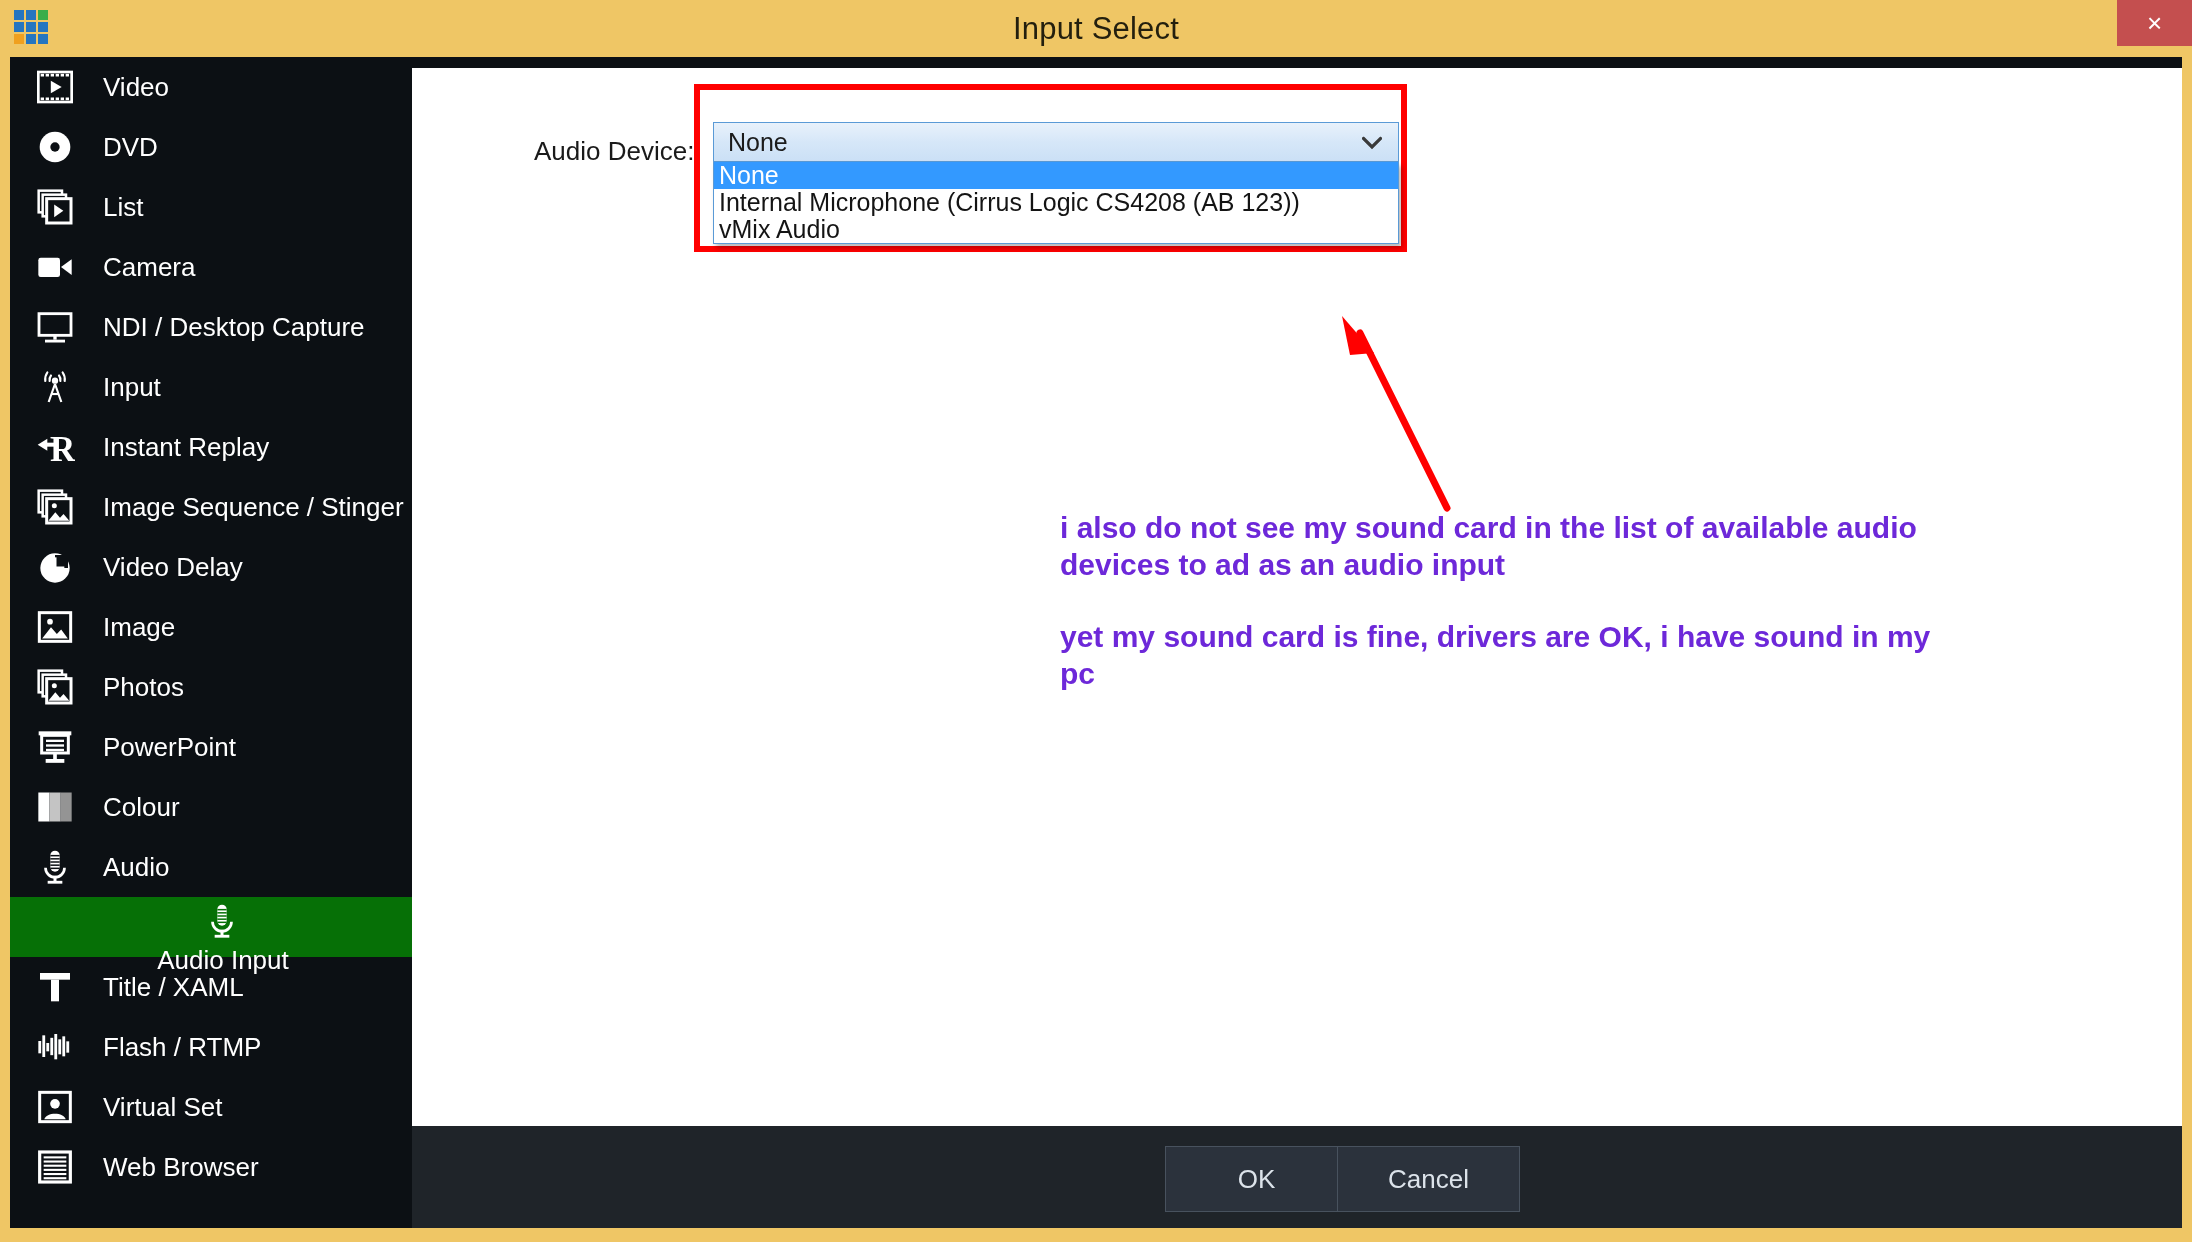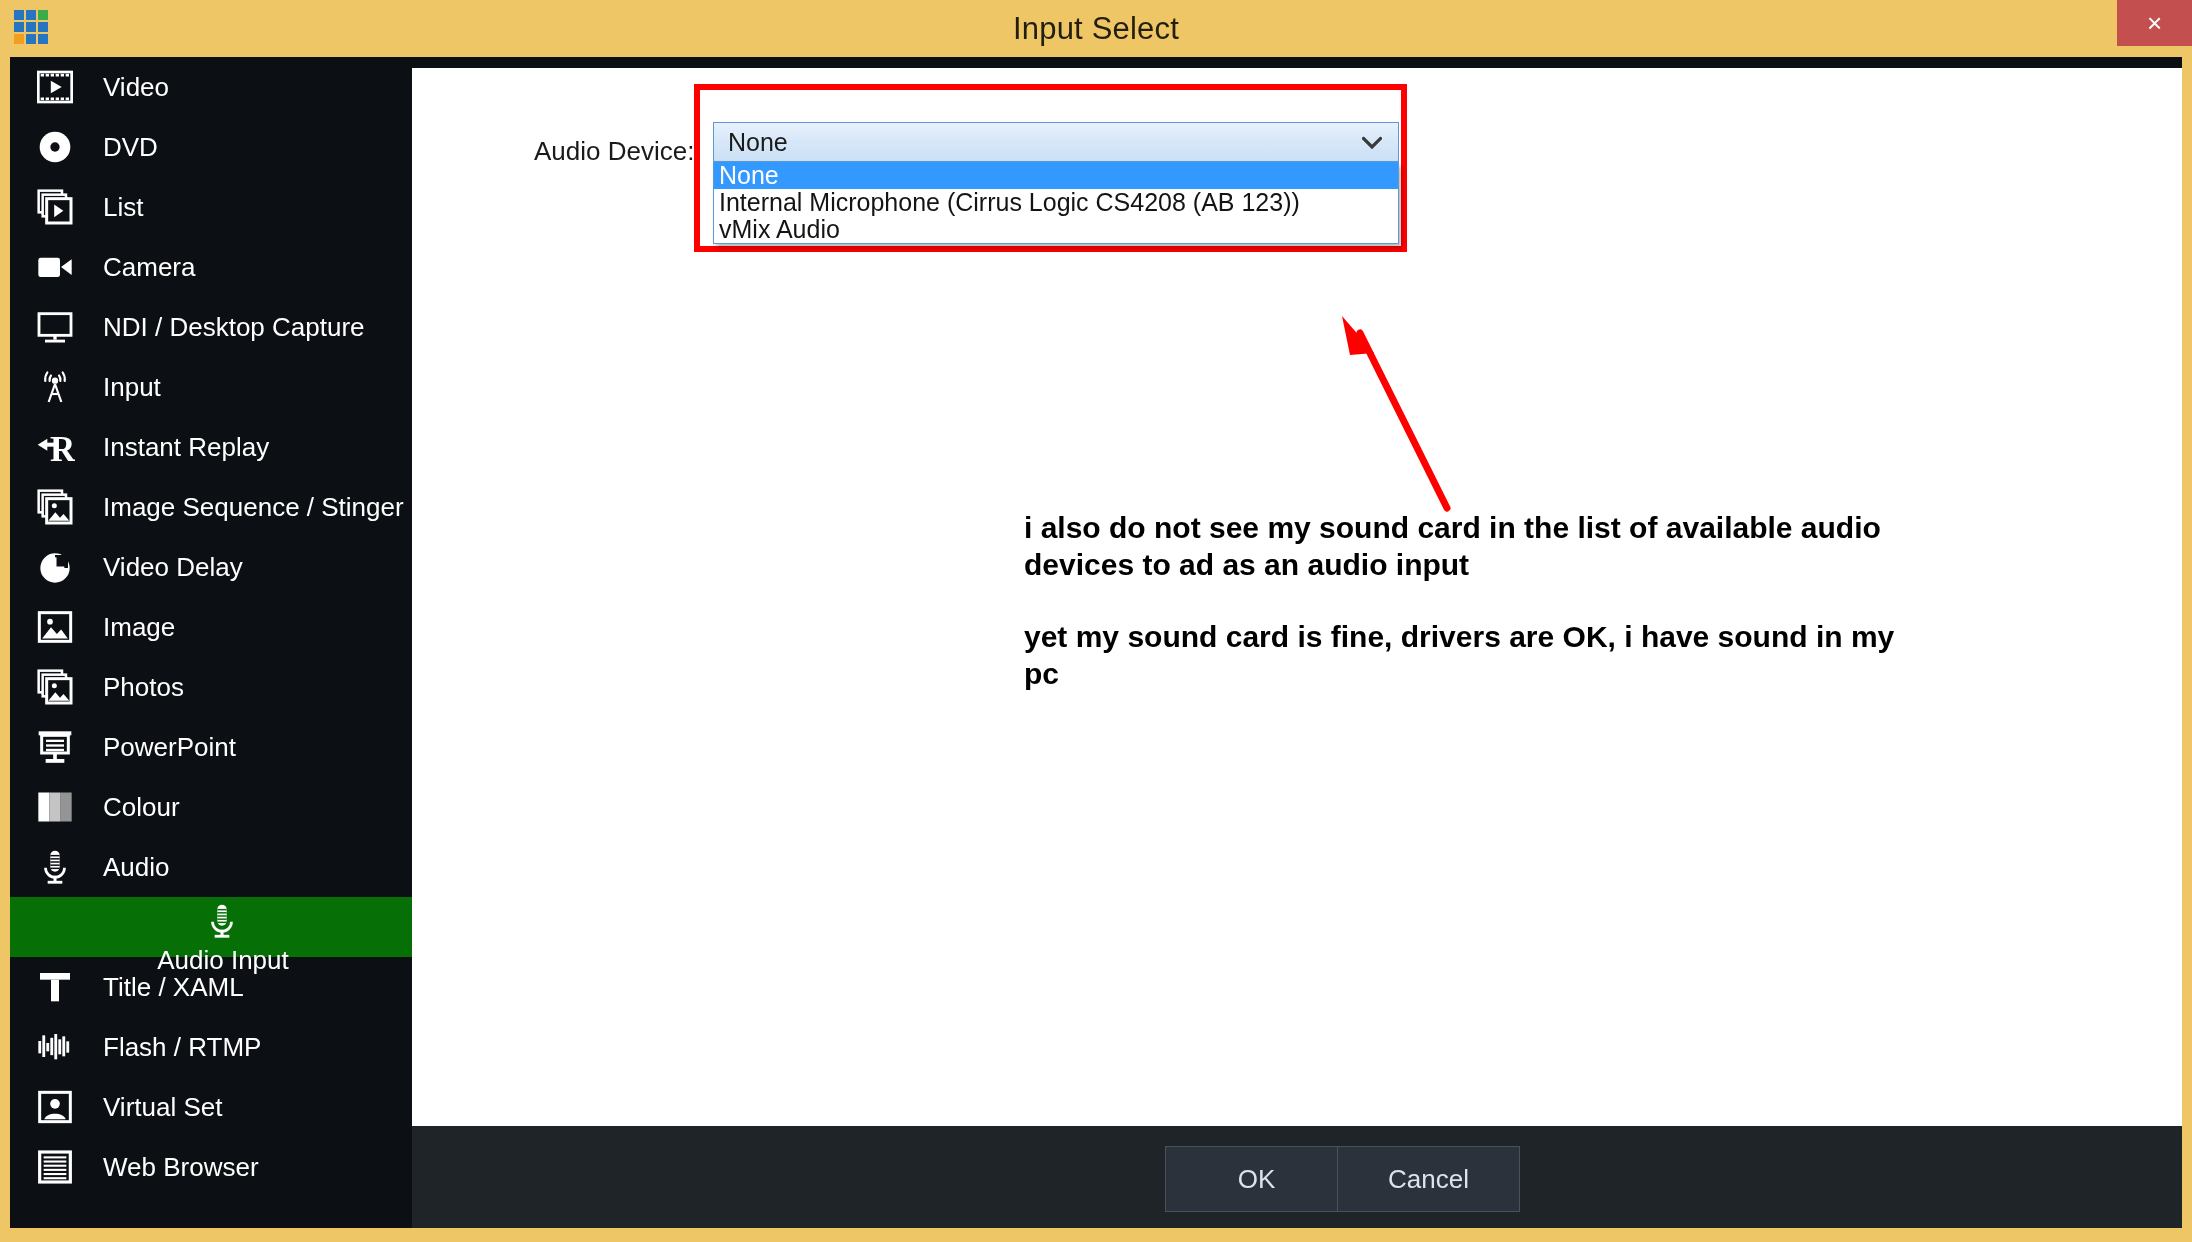--- a/index.html
+++ b/index.html
@@ -207,23 +207,23 @@
     position: absolute;
     left: 900px; top: 240px;
     width: 220px;
     height: 230px;
     pointer-events: none;
   }
 
   
   #annotation {
     position: absolute;
-    left: 612px; top: 442px;
+    left: 648px; top: 442px;
     width: 900px;
-    color: #000000;
+    color: #6d28d9;
     font-size: 30px;
     font-weight: bold;
     line-height: 1.22;
     font-family: "Liberation Sans", sans-serif;
   }
   #annotation .para { margin: 0 0 36px 0; }
   #annotation .para:last-child { margin-bottom: 0; }
 
   
   #bottom-bar {

